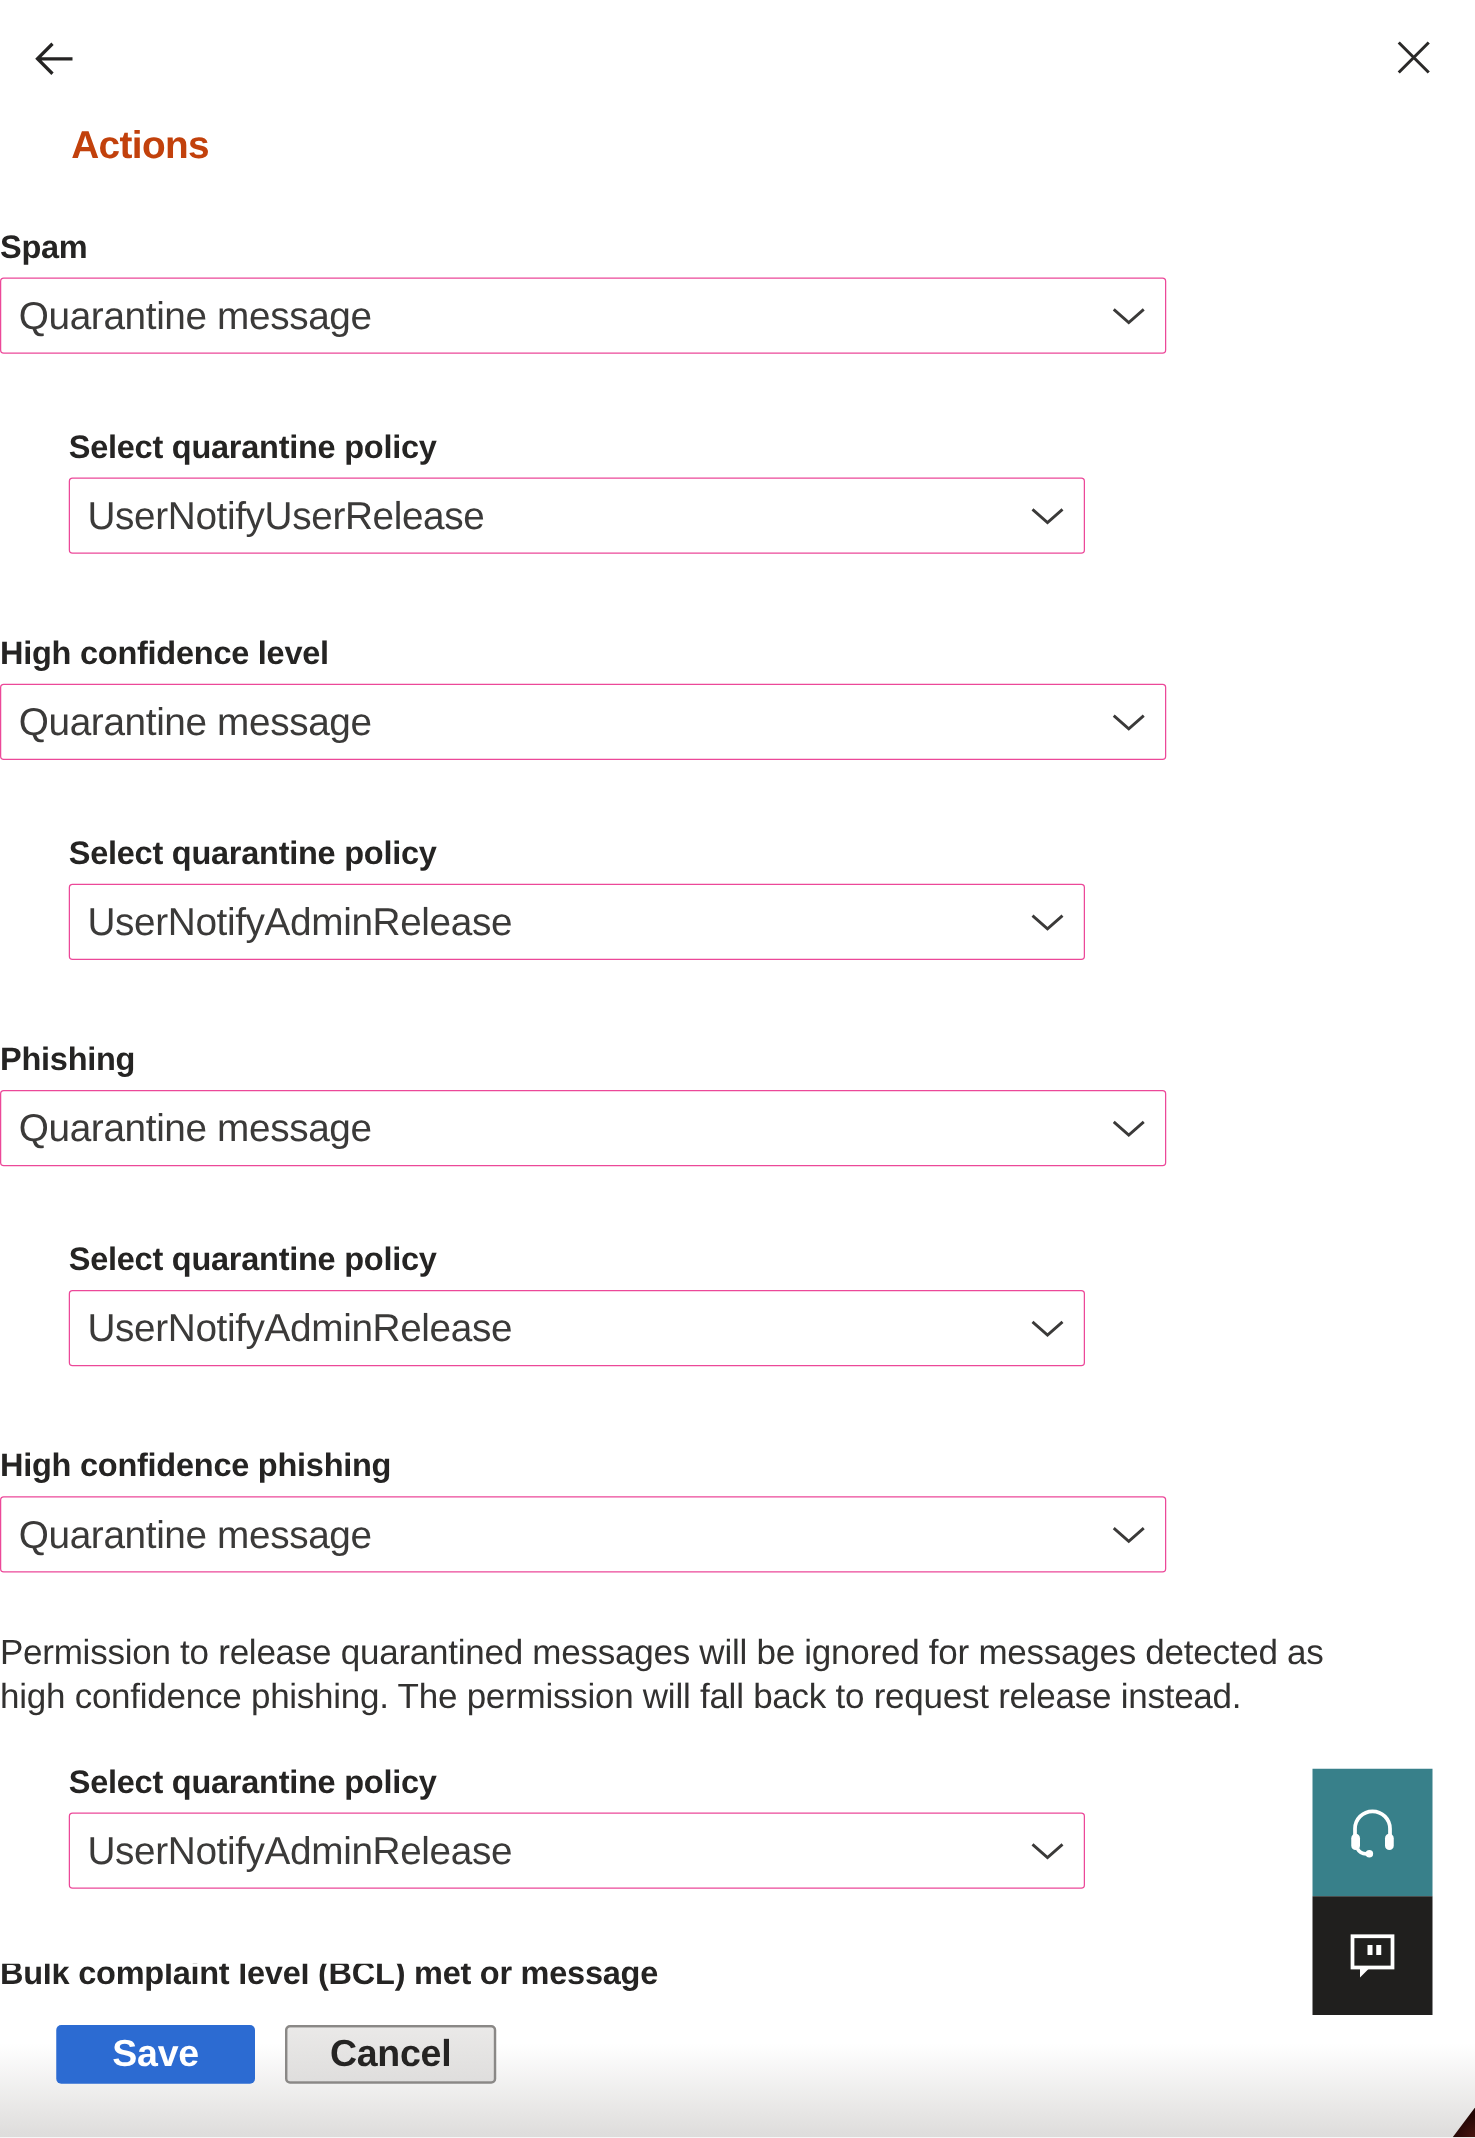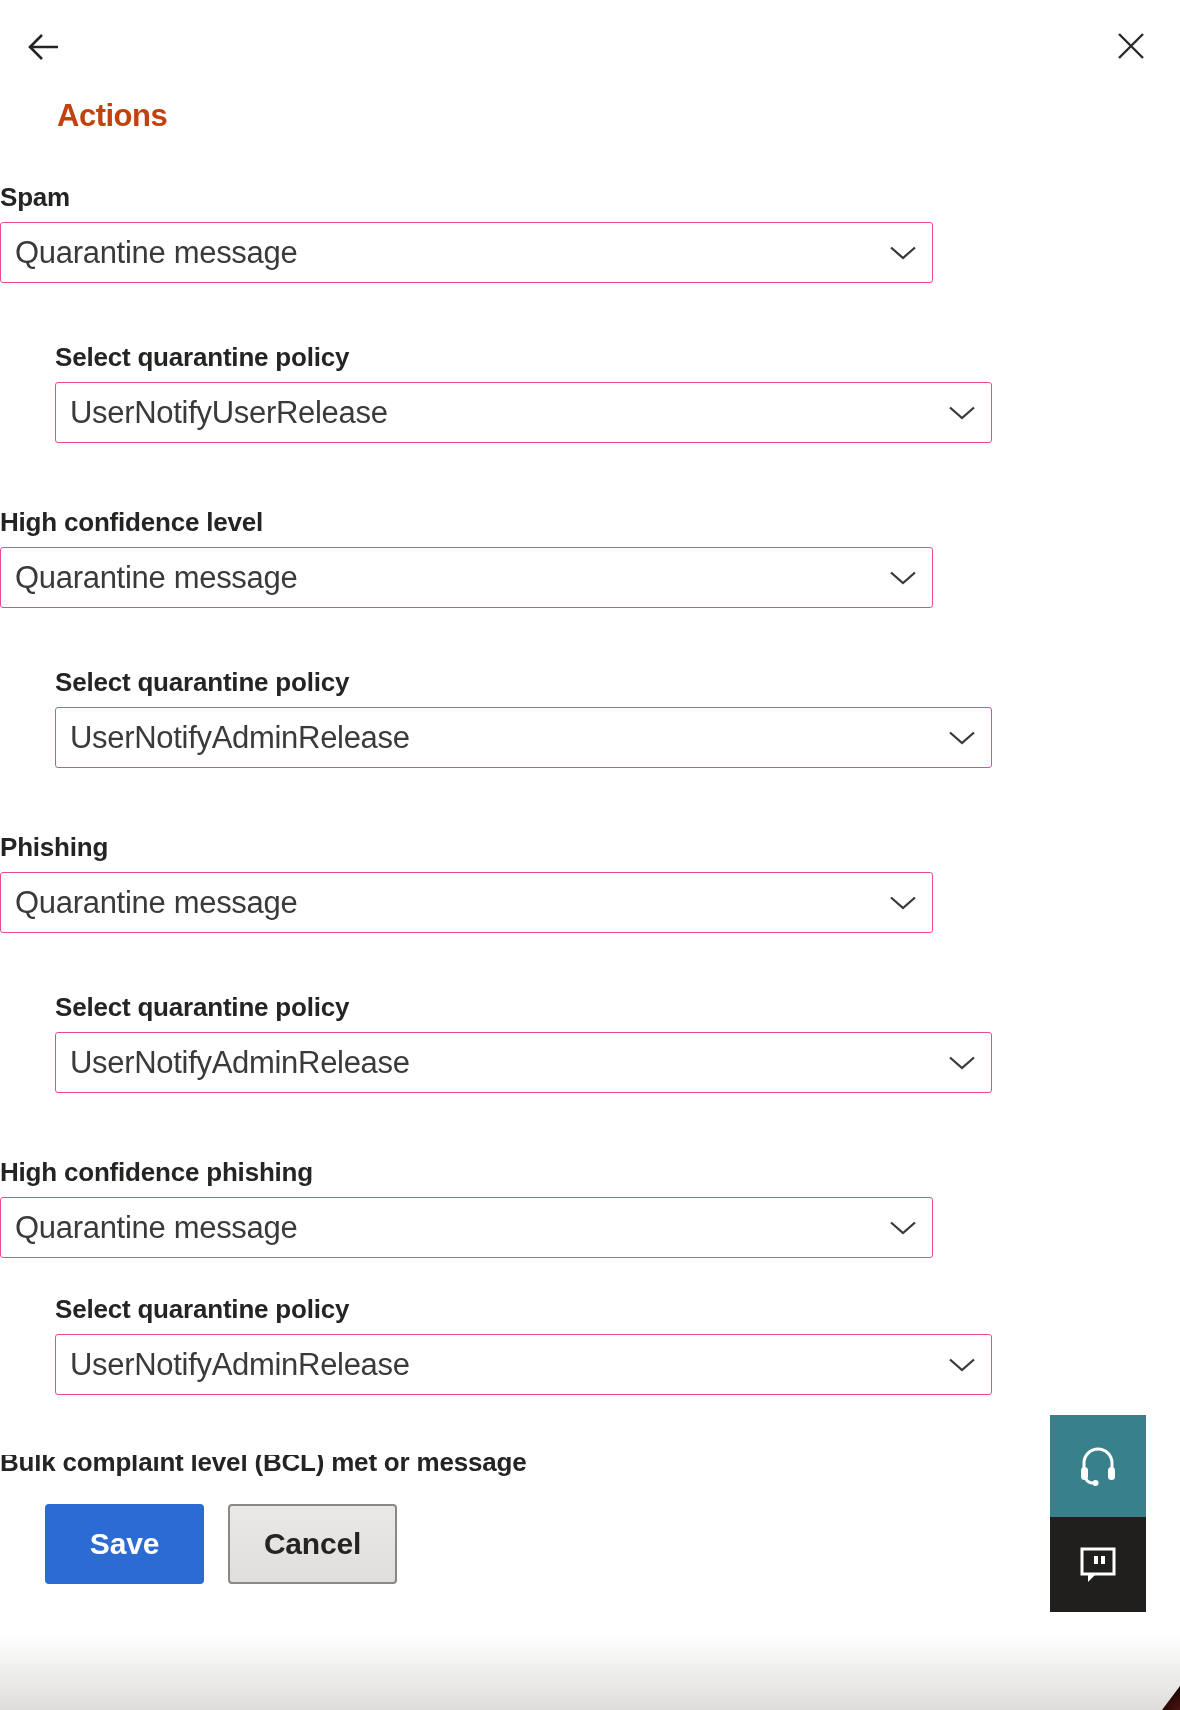--- a/index.html
+++ b/index.html
@@ -51,21 +51,21 @@
     height: 61px;
     border: 1px solid #ec4899;
     border-radius: 3px;
     background: #ffffff;
     display: flex;
     align-items: center;
     padding: 0 60px 0 14px;
     cursor: pointer;
   }
   .dropdown.outer { width: 933px; }
-  .dropdown.inner { width: 937px; margin-left: 55px; text-align: center; }
+  .dropdown.inner { width: 813px; margin-left: 55px; text-align: center; }
   .dropdown .value {
     font-size: 31px;
     color: #3B3A39;
     letter-spacing: -0.3px;
     white-space: nowrap;
     overflow: hidden;
   }
   .dropdown .chev {
     position: absolute;
     right: 15px;
@@ -105,21 +105,21 @@
   }
   .footer {
     position: relative;
     z-index: 2;
     margin-top: 22px;
     padding-left: 45px;
     display: flex;
     gap: 24px;
   }
   .btn {
-    height: 80px;
+    height: 47px;
     font-family: "Liberation Sans", sans-serif;
     font-size: 30px;
     font-weight: 600;
     border-radius: 4px;
     cursor: pointer;
     letter-spacing: -0.2px;
   }
   .btn-primary {
     width: 159px;
     background: #2C6BD2;
@@ -240,20 +240,24 @@
 
   <div class="section-label mt-section">High confidence phishing</div>
   <div class="dropdown outer">
     <span class="value">Quarantine message</span>
     <span class="chev">
       <svg width="28" height="15" viewBox="0 0 28 15" fill="none">
           <path d="M2 2 L14 12.5 L26 2" stroke="#3B3A39" stroke-width="2.3" fill="none"></path>
         </svg>
     </span>
   </div>
+  <p class="note">
+    <span>Permission to release quarantined messages will be ignored for messages detected as</span>
+    <span>high confidence phishing. The permission will fall back to request release instead.</span>
+  </p>
   <div class="section-label inner-label-tight">Select quarantine policy</div>
   <div class="dropdown inner">
     <span class="value">UserNotifyAdminRelease</span>
     <span class="chev">
       <svg width="28" height="15" viewBox="0 0 28 15" fill="none">
           <path d="M2 2 L14 12.5 L26 2" stroke="#3B3A39" stroke-width="2.3" fill="none"></path>
         </svg>
     </span>
   </div>
 

